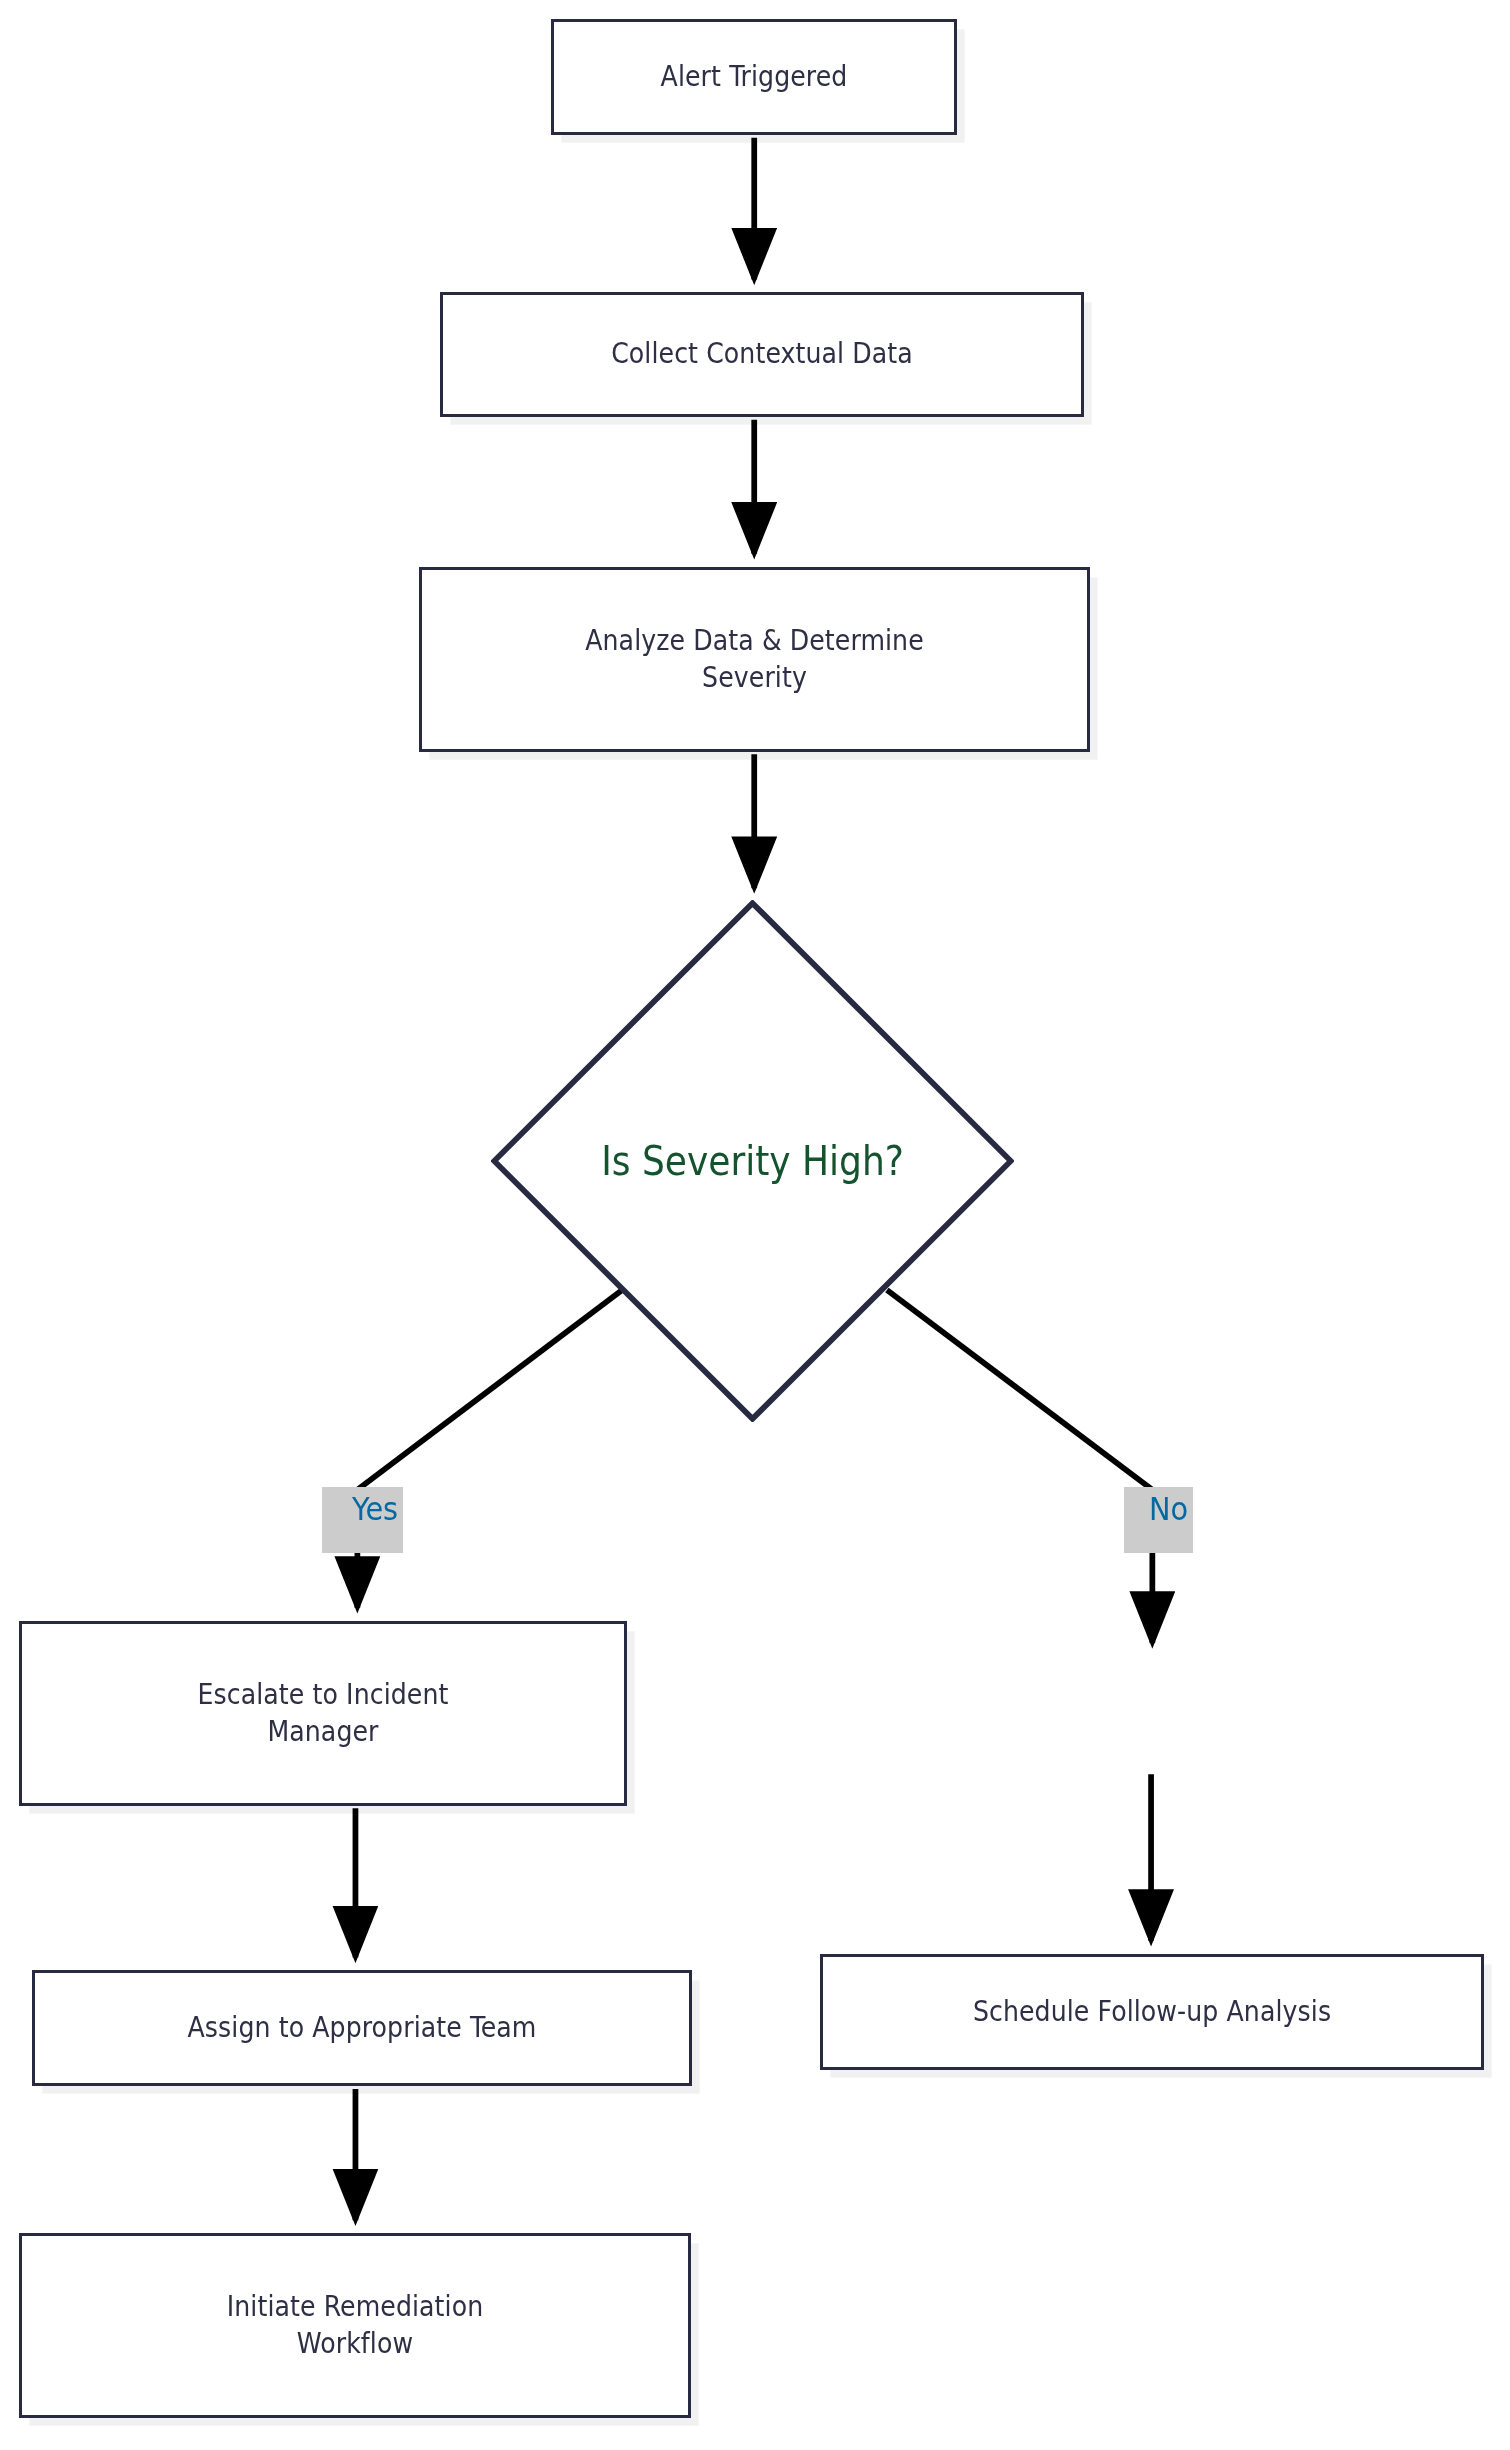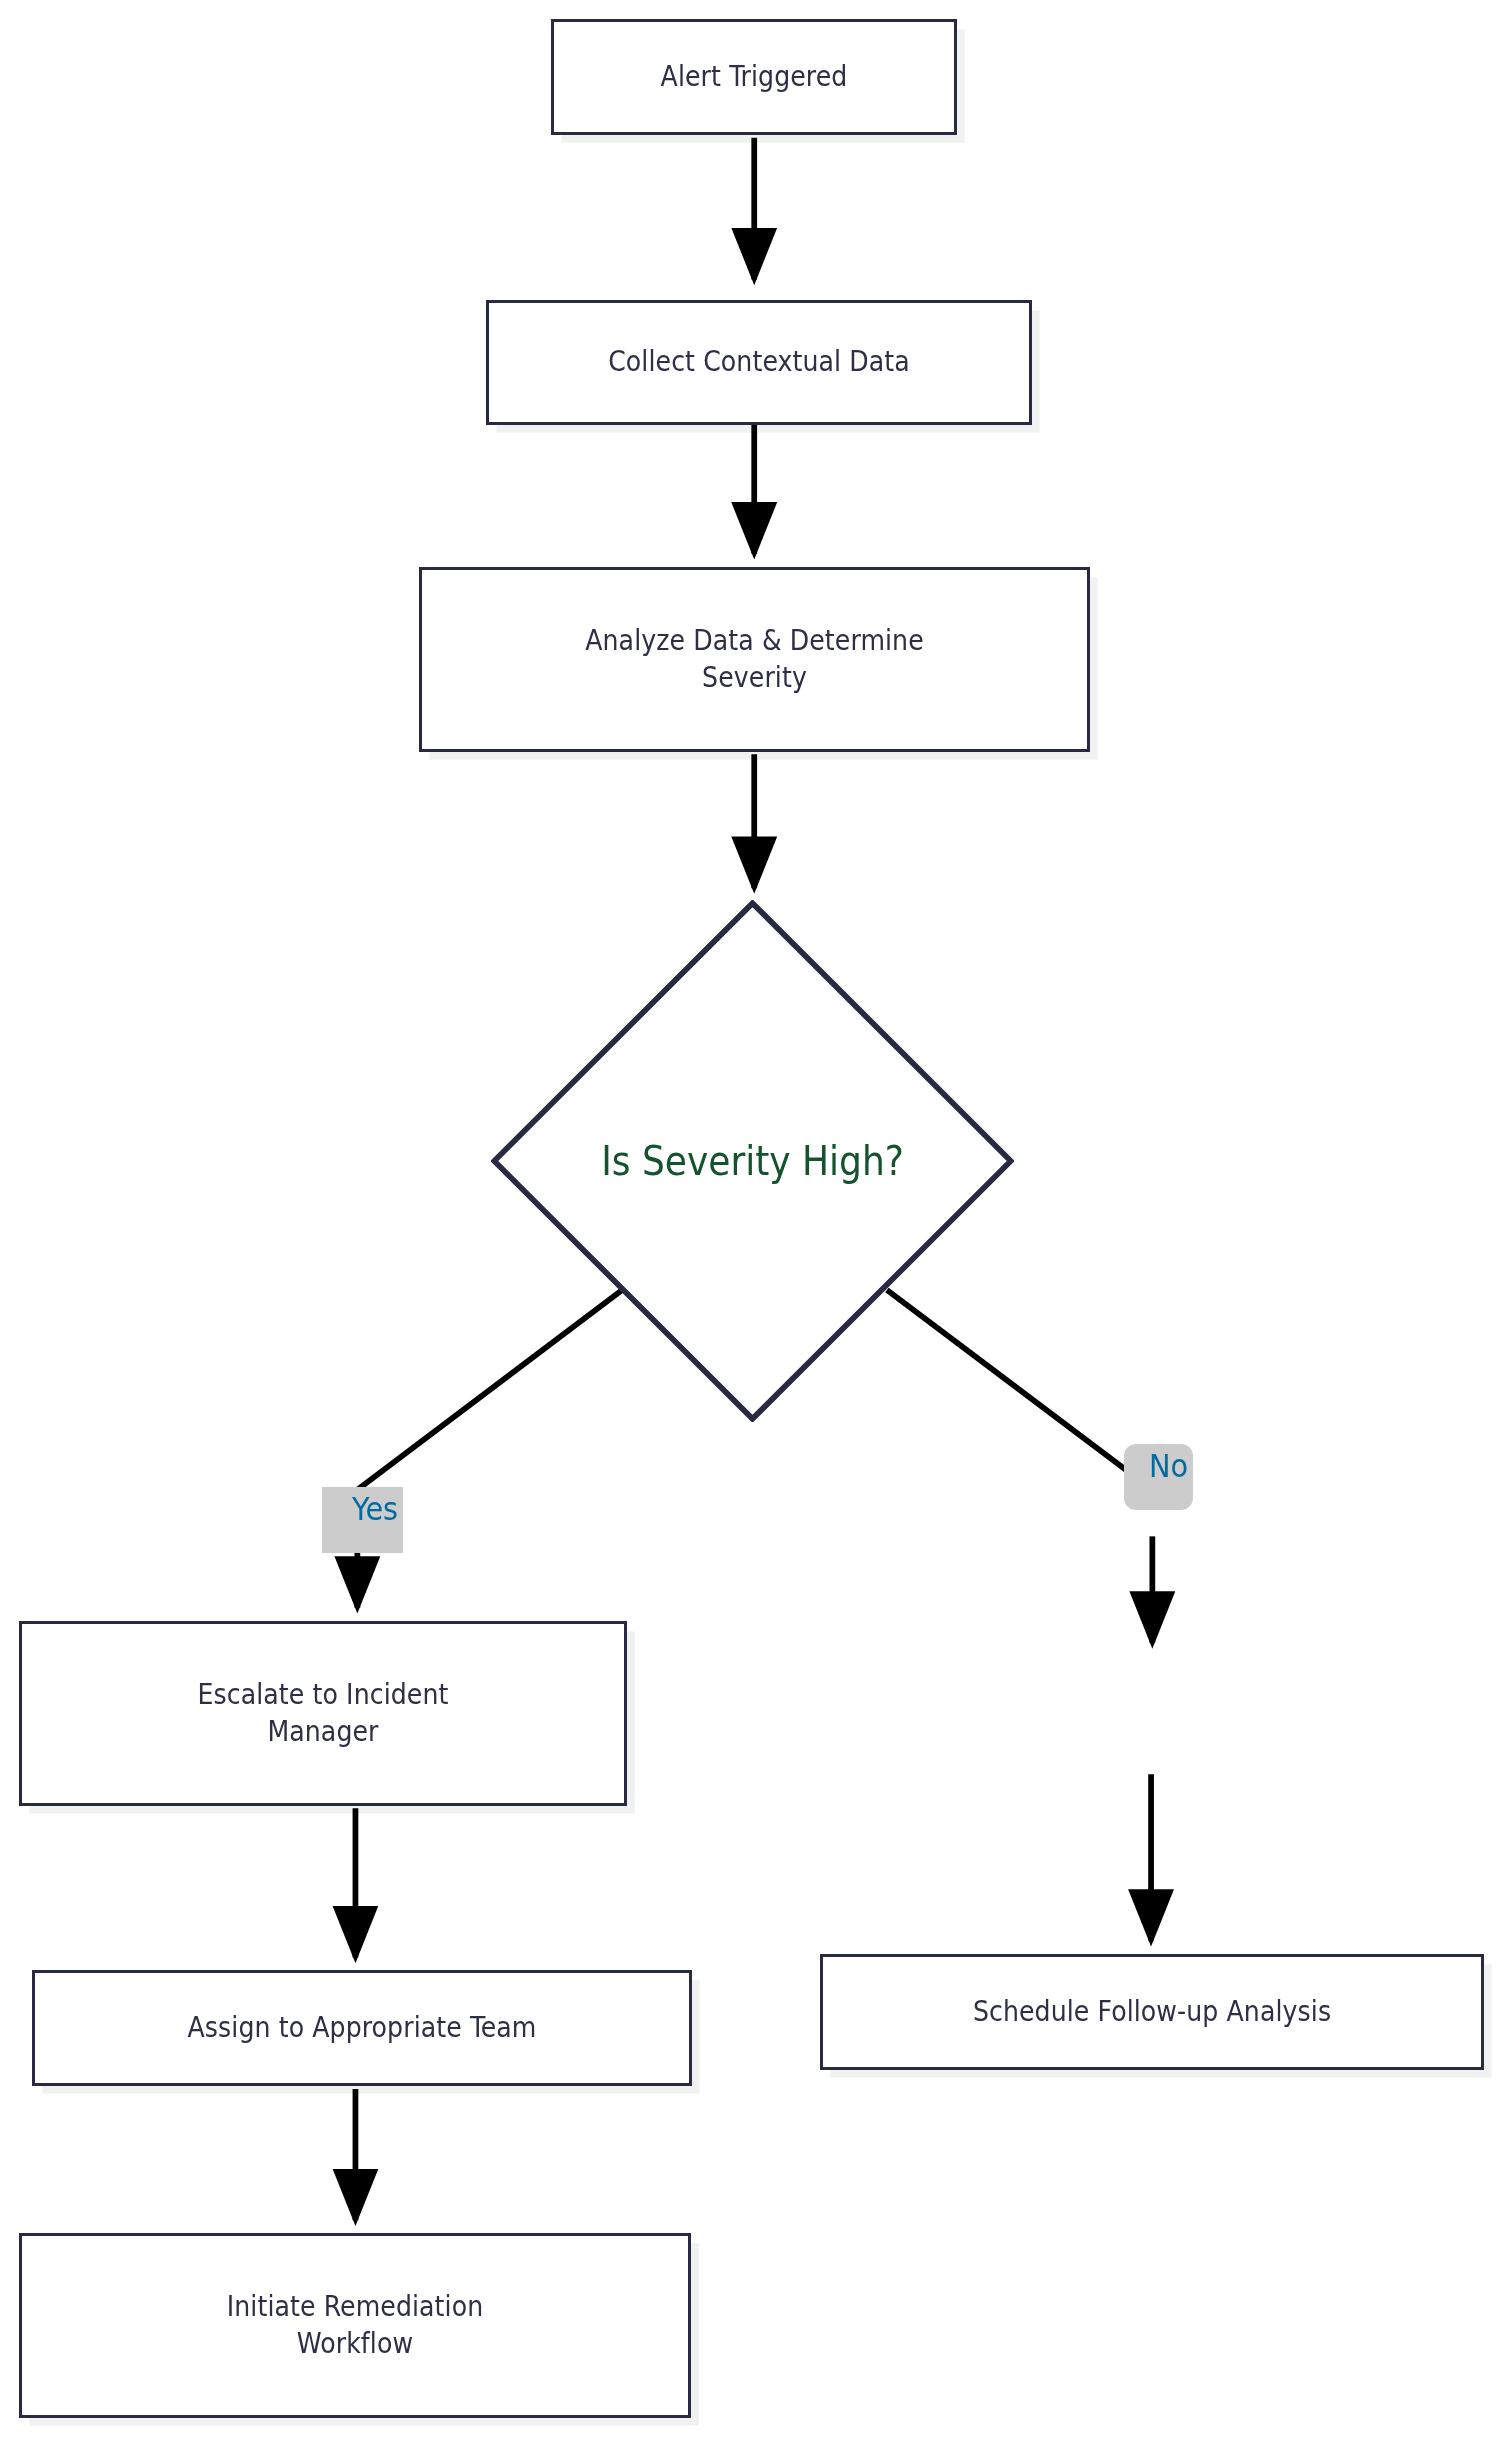--- a/index.html
+++ b/index.html
@@ -109,21 +109,21 @@
 
     <line x1="557" y1="3274" x2="557" y2="3480" stroke="#000000" stroke-width="9" marker-end="url(#arrowhead)"></line>
 
     <line x1="1804" y1="2781" x2="1804" y2="3042" stroke="#000000" stroke-width="9" marker-end="url(#arrowhead)"></line>
   </svg>
 
   <div class="node" id="node-alert-triggered" style="left:551px; top:19px; width:406px; height:116px;">
     <span class="label">Alert Triggered</span>
   </div>
 
-  <div class="node" id="node-collect-contextual-data" style="left:486px; top:292px; width:546px; height:125px;margin-top:8px;">
+  <div class="node" id="node-collect-contextual-data" style="left:440px; top:292px; width:644px; height:125px;">
     <span class="label">Collect Contextual Data</span>
   </div>
 
   <div class="node" id="node-analyze-determine-severity" style="left:419px; top:567px; width:671px; height:185px;">
     <span class="label">Analyze Data &amp; Determine
 Severity</span>
   </div>
 
   <div class="decision" id="node-is-severity-high" style="left:491px; top:900px; width:523px; height:522px;">
     <svg class="dia-shape" viewBox="0 0 820 818" preserveAspectRatio="none" xmlns="http://www.w3.org/2000/svg">
@@ -148,18 +148,18 @@
   </div>
 
   <div class="node" id="node-schedule-follow-up-analysis" style="left:820px; top:1954px; width:664px; height:116px;">
     <span class="label">Schedule Follow-up Analysis</span>
   </div>
 
   <div class="edge-label" id="edge-label-yes" style="left:322px; top:1487px; width:71px; height:52px;">
     <span>Yes</span>
   </div>
 
-  <div class="edge-label" id="edge-label-no" style="left:1124px; top:1444px; width:59px; height:52px;border-radius:12px;">
+  <div class="edge-label" id="edge-label-no" style="left:1124px; top:1487px; width:59px; height:52px;">
     <span>No</span>
   </div>
 
 </div>
 
 
 </body></html>

